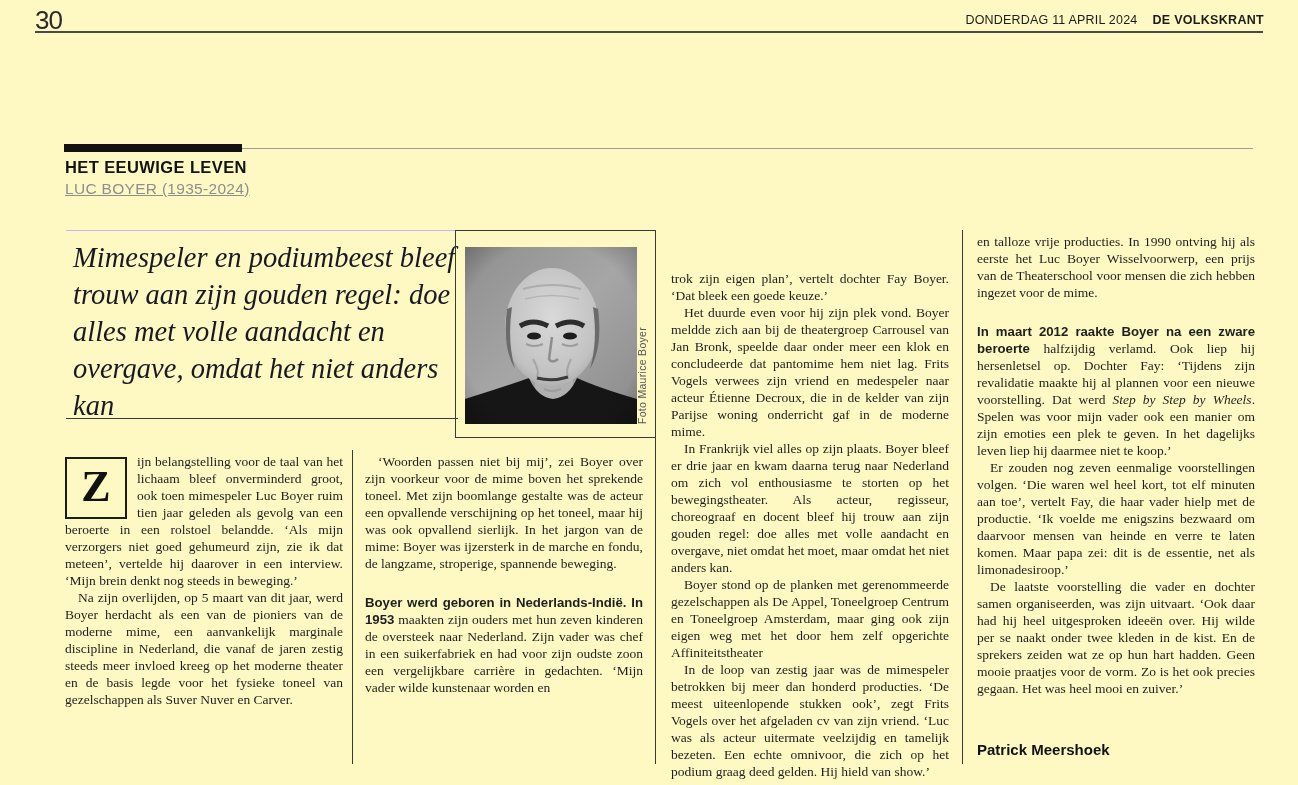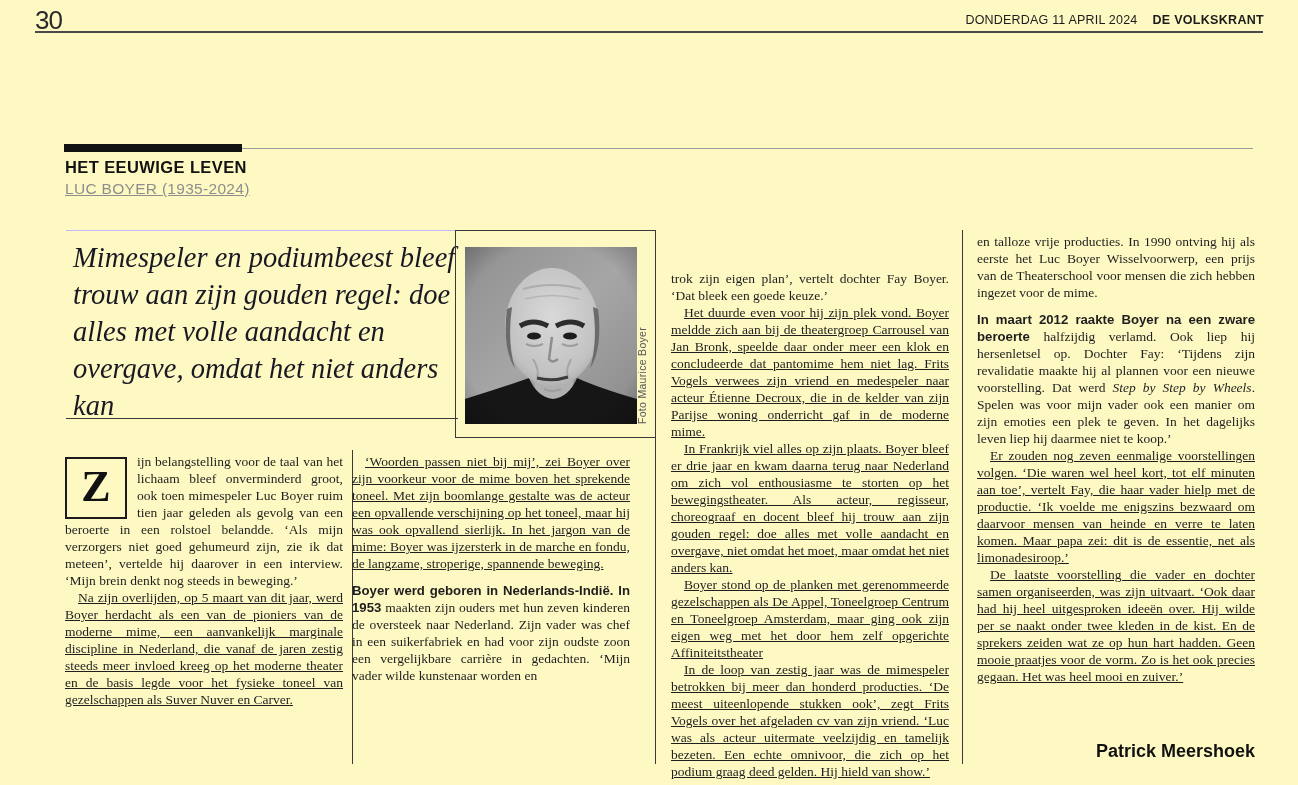--- a/index.html
+++ b/index.html
@@ -36,33 +36,33 @@
   .photo svg{display:block;}
   .credit{position:absolute;left:636px;top:247px;width:15px;height:177px;
           writing-mode:vertical-rl;transform:rotate(180deg);
           font-family:"Liberation Sans",sans-serif;font-size:10.5px;color:#555;
           letter-spacing:.3px;}
 
   
   .col{position:absolute;width:278px;font-size:13.5px;line-height:17px;
        text-align:justify;hyphens:auto;}
   #col1{left:65px;top:453px;}
-  #col2{left:352px;top:453px;}
+  #col2{left:365px;top:453px;}
   #col3{left:671px;top:246px;margin-top:24px;}
   #col4{left:977px;top:233px;}
   .par{margin:0;}
-  .par.indent{text-indent:13px;text-decoration:underline;}
-  .par.space-before{margin-top:10px;}
+  .par.indent{text-indent:13px;}
+  .par.space-before{margin-top:22px;}
   .lead-bold{font-family:"Liberation Sans",sans-serif;font-weight:bold;font-size:13.2px;}
   .ital{font-style:italic;}
   .dropcap{float:left;width:62px;height:62px;border:2px solid #1b1b1b;box-sizing:border-box;
            text-align:center;font-weight:bold;font-size:44px;line-height:55px;
            margin:4px 10px 2px 0;color:#111;}
-  .byline{position:absolute;left:977px;top:741px;width:278px;text-align:right;
-          font-family:"Liberation Sans",sans-serif;font-weight:bold;font-size:18px;color:#111;}
+  .byline{position:absolute;left:977px;top:741px;width:278px;
+          font-family:"Liberation Sans",sans-serif;font-weight:bold;font-size:15px;color:#111;}
 </style>
 </head>
 <body>
 
 <div class="page">
 
   <div class="hdr-num">30</div>
   <div class="hdr-right">
     <span>DONDERDAG 11 APRIL 2024</span><span class="brand">DE VOLKSKRANT</span>
   </div>

